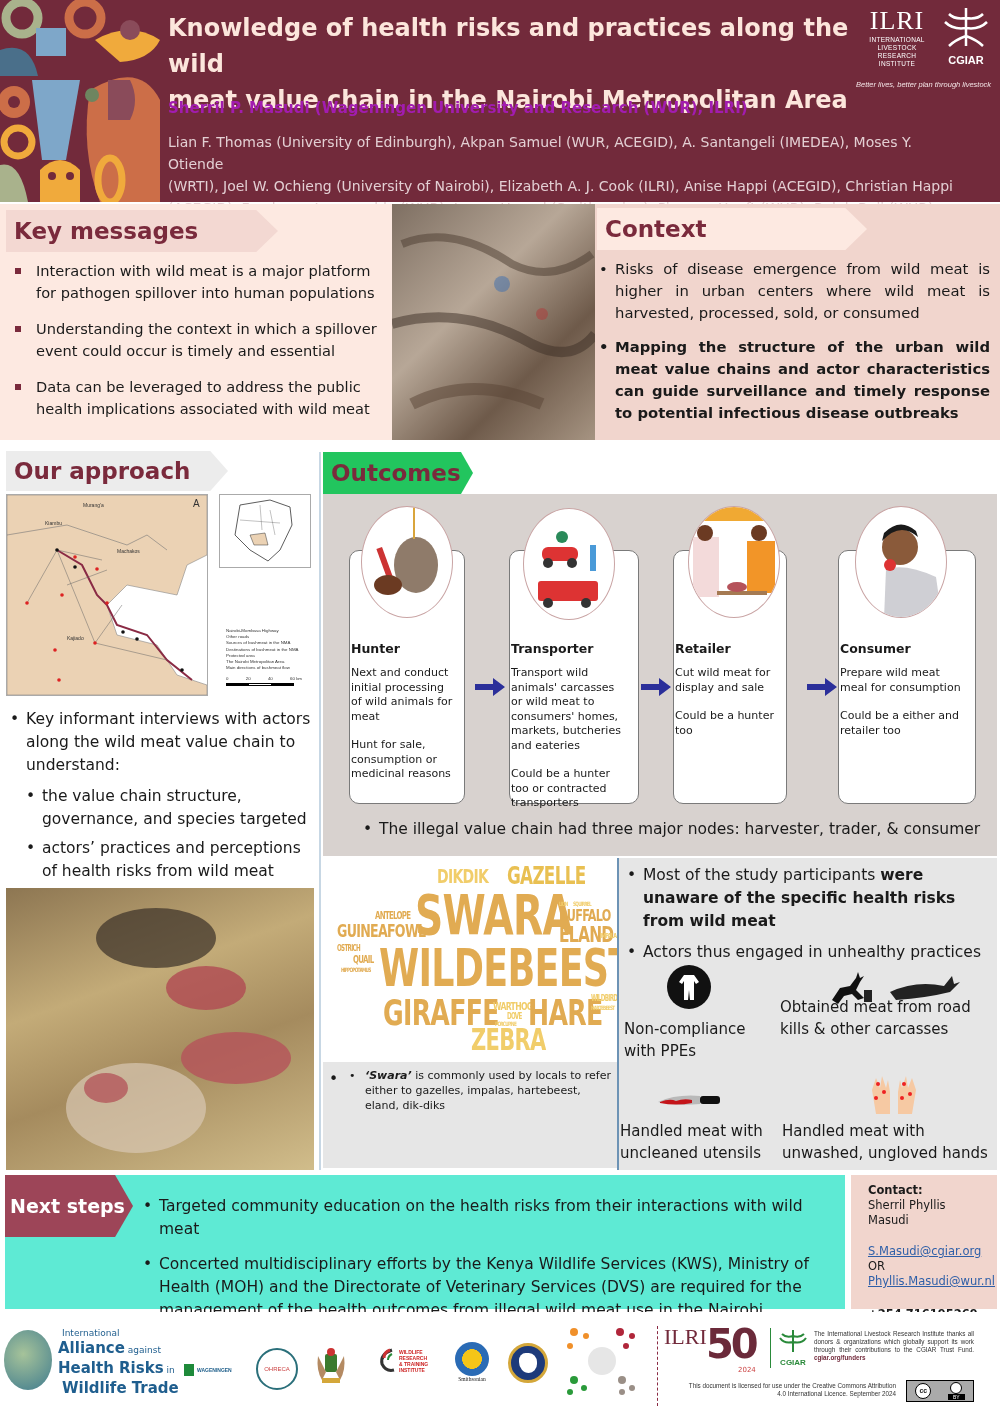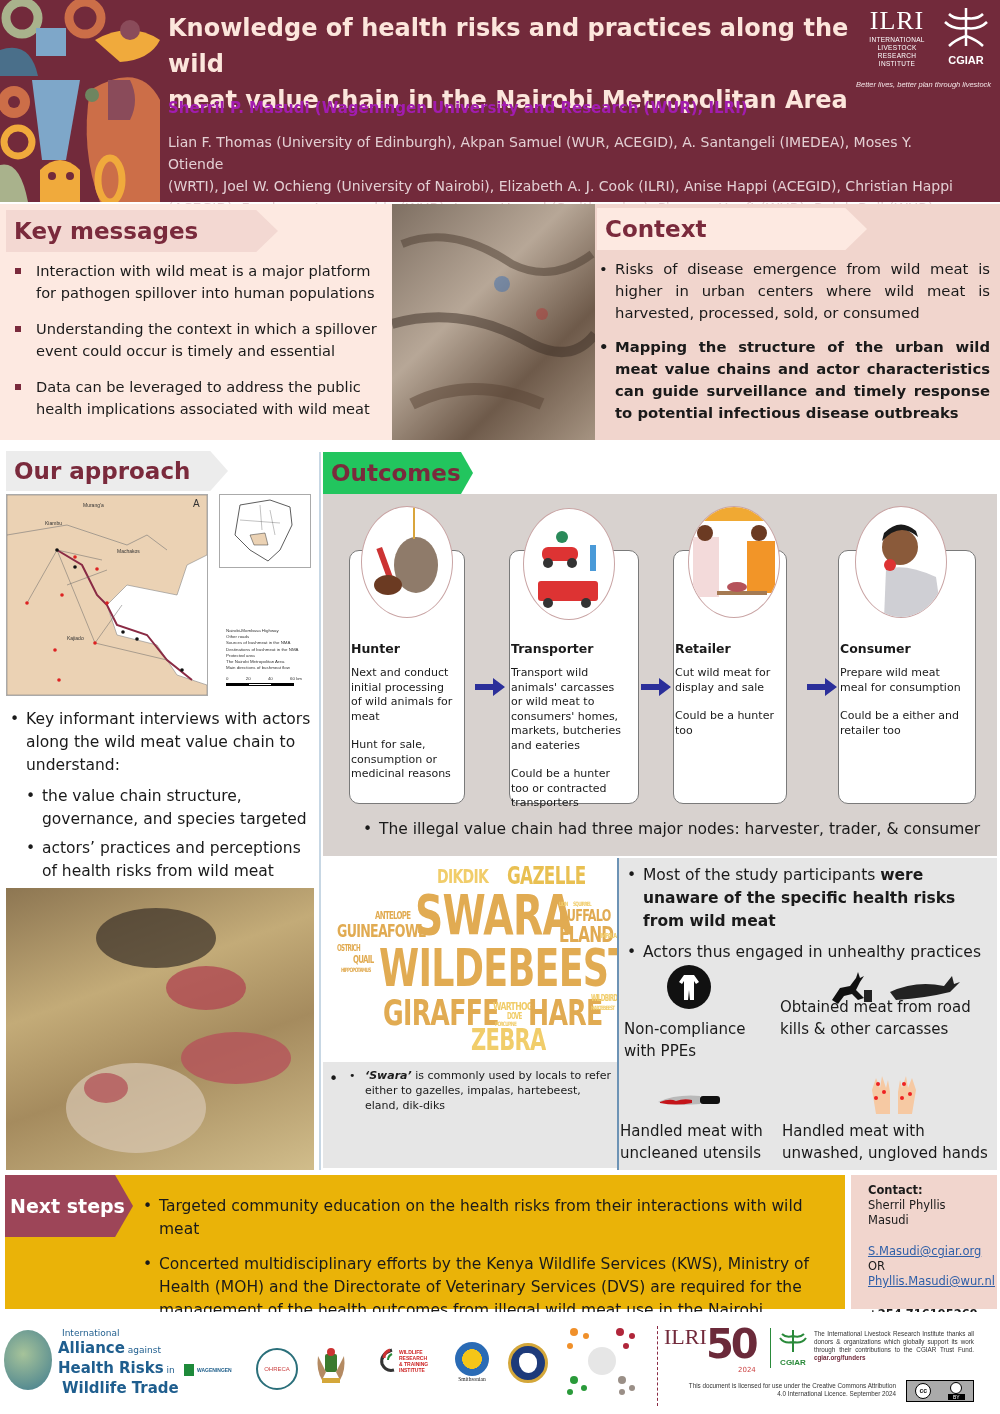--- a/index.html
+++ b/index.html
@@ -352,21 +352,21 @@
 </svg>
 <div class="practice" style="left:620px;top:1120px;width:158px">
   <div>Handled meat with</div>
   <div>uncleaned utensils</div>
 </div>
 <div class="practice" style="left:782px;top:1120px;width:218px">
   <div>Handled meat with</div>
   <div>unwashed, ungloved hands</div>
 </div>
 
-<div class="abs" style="left:5px;top:1175px;width:840px;height:134px;background:#eab308">
+<div class="abs" style="left:5px;top:1175px;width:840px;height:134px;background:#5eead4">
   <div style="position:absolute;left:0;top:0;width:128px;height:62px;background:#9d4558;clip-path:polygon(0 0,86% 0,100% 50%,86% 100%,0 100%);color:#fff;font-family:'DejaVu Sans',sans-serif;font-weight:bold;font-size:19px;line-height:62px;padding-left:5px">Next steps</div>
   <ul class="dot" style="position:absolute;left:134px;top:20px;width:704px">
     <li style="font-size:15.5px;line-height:23px;margin-bottom:12px">Targeted community education on the health risks from their interactions with wild meat</li>
     <li style="font-size:15.5px;line-height:23px">Concerted multidisciplinary efforts by the Kenya Wildlife Services (KWS), Ministry of Health (MOH) and the Directorate of Veterinary Services (DVS) are required for the management of the health outcomes from illegal wild meat use in the Nairobi Metropolitan Area</li>
   </ul>
 </div>
 <div class="abs" style="left:851px;top:1175px;width:146px;height:134px;background:#f1d5cd;padding:8px 17px;font-family:'DejaVu Sans',sans-serif;font-size:11.5px;line-height:15px">
   <div style="font-weight:bold">Contact:</div>
   <div style="margin-bottom:16px">Sherril Phyllis Masudi</div>
   <div><a class="link">S.Masudi@cgiar.org</a><span> OR</span></div>

